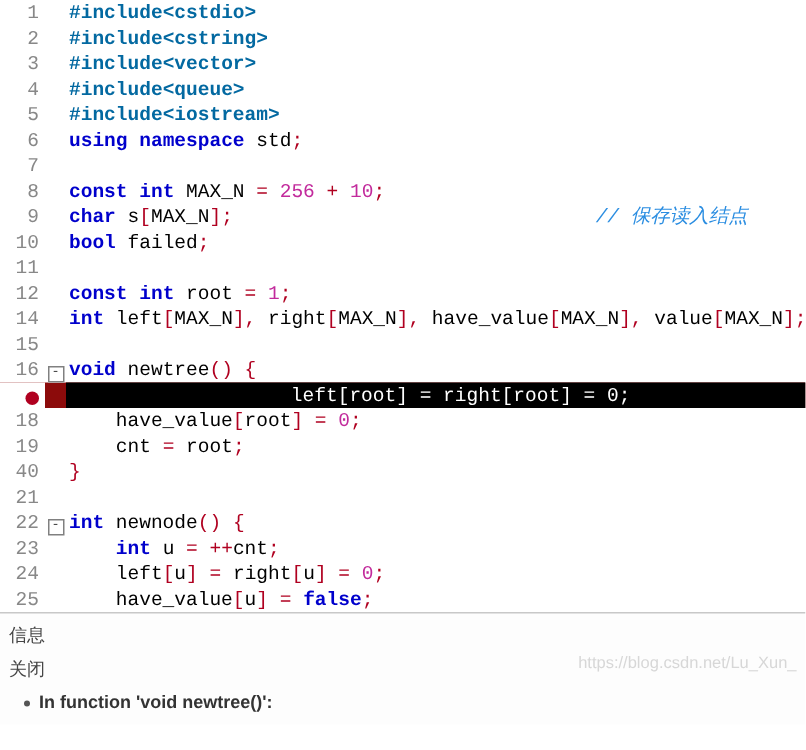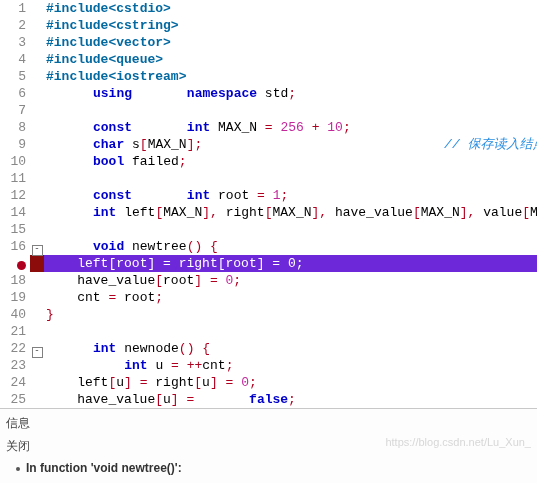--- a/index.html
+++ b/index.html
@@ -47,33 +47,33 @@
     color:#404040;
     background:#fff;
     position:relative;
     top:2px;
   }
   .code {
     white-space: pre;
     flex: 1;
     padding-left: 2px;
   }
-  .kw { color: #0000cc; font-weight: bold; margin-left: 47px; }
+  .kw { color: #0000cc; font-weight: bold; }
   .pp { color: #0369a1; font-weight: bold; }
   .num { color: #c22a9c; }
   .op { color: #b00020; }
   .brace { color: #b00020; }
   .cmt { color: #2a8de1; font-style: italic; }
   .hl {
     background: #8c0b0b;
     color: #fff;
   }
   .hl .gutter { background:#fff; color:#888; }
   .hl .fold { background:#fff; }
-  .hl .code { background:#6d28d9; }
+  .hl .code { background:#000000;text-align:center; }
   .hl .code span { color:#fff !important; }
   .panel {
     font-family: "Microsoft YaHei", Arial, sans-serif;
     font-size: 12px;
     padding: 4px 6px 6px 6px;
     color:#333;
     border-top:1px solid #c8c8c8;
     background:#fdfdfd;
   }
   .panel .hdr { font-size:12px; color:#444; margin-bottom:6px;}

